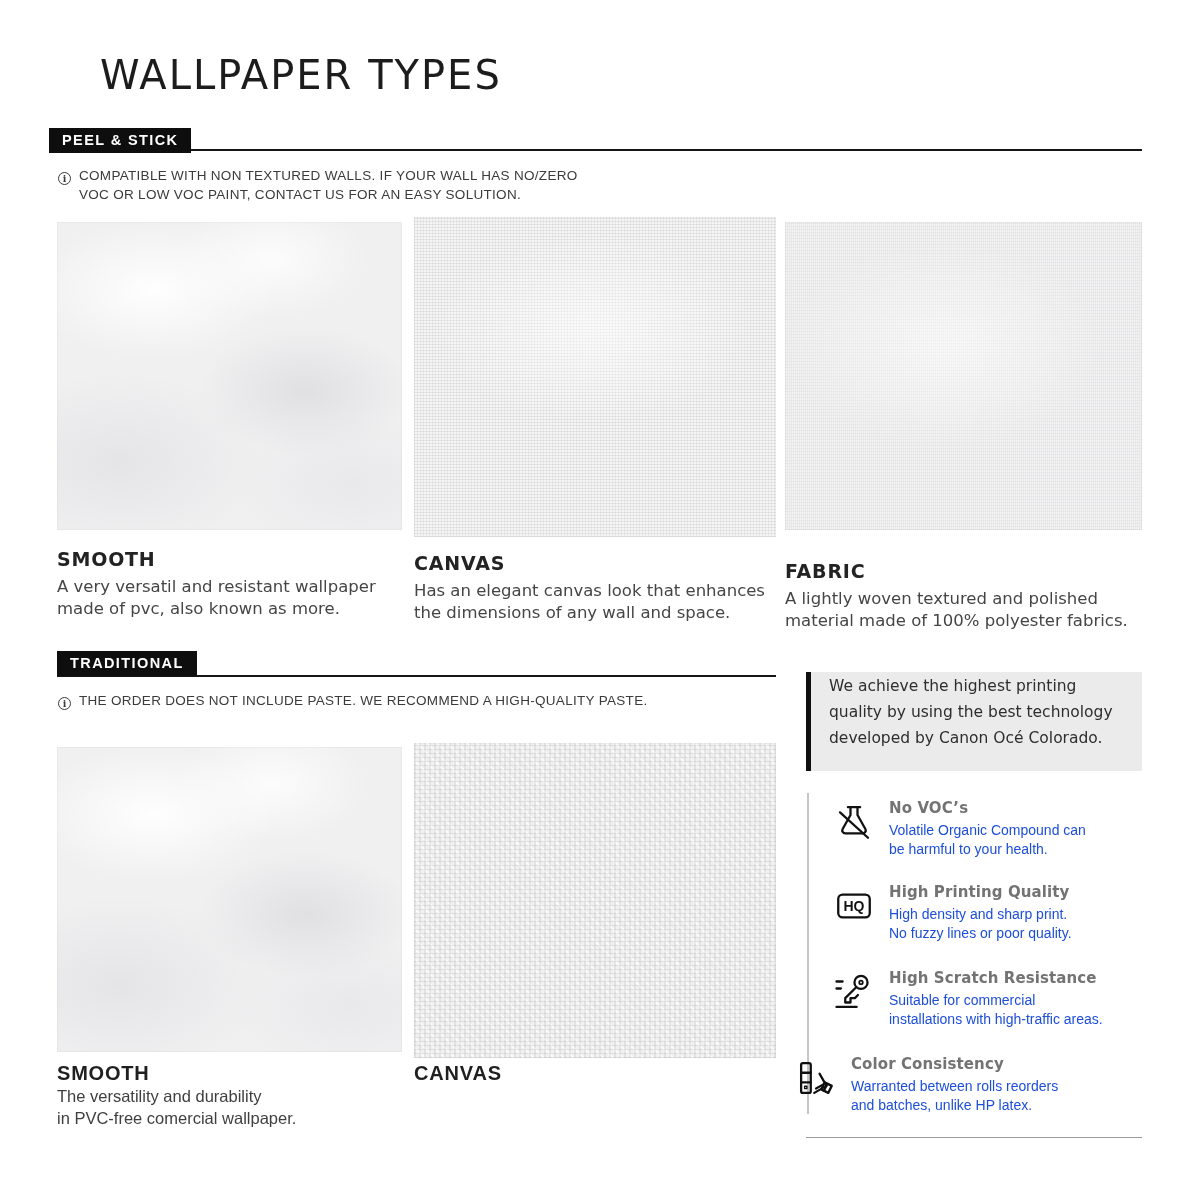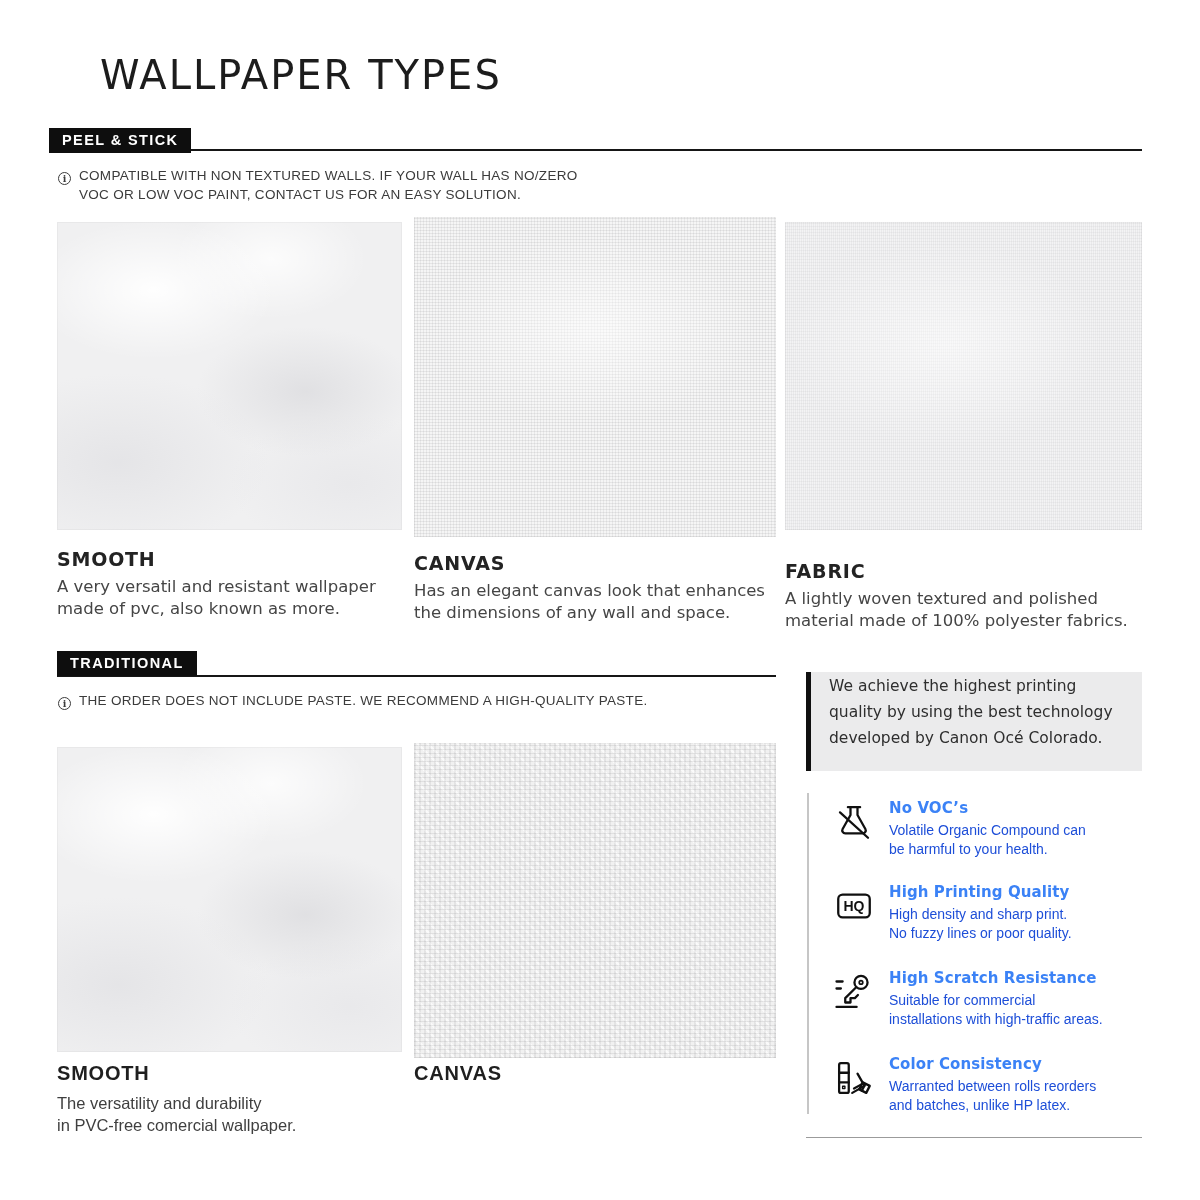--- a/index.html
+++ b/index.html
@@ -77,41 +77,41 @@
   }
   .cap-desc-a {
     margin-top:6px; font-family:"DejaVu Sans", sans-serif;
     font-size:16.5px; line-height:22px; color:#454545; white-space:pre-line;
   }
   .cap-title-b {
     font-family:"Liberation Sans", sans-serif;
     font-size:20px; font-weight:700; letter-spacing:0.8px; color:#1f1f1f;
   }
   .cap-desc-b {
-    margin-top:7px; font-family:"Liberation Sans", sans-serif;
+    font-family:"Liberation Sans", sans-serif;
     font-size:16.5px; line-height:22px; color:#3f3f3f; white-space:pre-line;
   }
 
   
   .callout {
     left:806px; top:672px; width:336px; height:99px;
     background:#ebebec; border-left:5px solid #101010;
     padding:1px 10px 0 18px;
     font-family:"DejaVu Sans", sans-serif;
     font-size:15.5px; line-height:26px; color:#2e2e2e; white-space:pre-line;
   }
   .features-vline { left:807px; top:793px; width:1.5px; height:321px; background:#c6c6c6; }
   .bottom-rule { left:806px; top:1137px; width:336px; height:1px; background:#9b9b9b; }
 
   .feature { width:310px; }
   .feature .f-icon { position:absolute; left:0; top:2px; width:42px; height:42px; }
   .feature .f-body { margin-left:56px; }
   .f-title {
     font-family:"DejaVu Sans", sans-serif;
-    font-size:15px; font-weight:700; color:#3b82f6; letter-spacing:0.1px;
+    font-size:15px; font-weight:700; color:#737373; letter-spacing:0.1px;
   }
   .f-desc {
     margin-top:4px; font-family:"Liberation Sans", sans-serif;
     font-size:14px; line-height:19px; color:#1d4ed8; white-space:pre-line;
   }
   svg.line-icon { stroke:#101010; fill:none; stroke-width:2.6; stroke-linecap:round; stroke-linejoin:round; }
 </style>
 </head>
 <body>
 
@@ -219,21 +219,21 @@
         <line x1="4" y1="41" x2="27" y2="41"></line>
       </svg>
     </span>
     <div class="f-body">
       <div class="f-title">High Scratch Resistance</div>
       <div class="f-desc">Suitable for commercial
 installations with high-traffic areas.</div>
     </div>
   </div>
 
-  <div class="abs feature" style="left:833px; top:1055px;">
+  <div class="abs feature" style="left:795px; top:1055px;">
     <span class="f-icon">
       <svg class="line-icon" width="42" height="42" viewBox="0 0 48 48" stroke-width="2.4">
         <rect x="7" y="7" width="11" height="34" rx="2"></rect>
         <line x1="7" y1="18" x2="18" y2="18"></line>
         <line x1="7" y1="29" x2="18" y2="29"></line>
         <rect x="11" y="33.5" width="2.6" height="2.6" stroke-width="1.6"></rect>
         <path d="M22 41l14-8-8-14"></path>
         <path d="M24 36l9-5"></path>
         <path d="M38 41l-8-4 4-8 8 4z"></path>
         <line x1="33" y1="38.5" x2="36.5" y2="31.5"></line>

